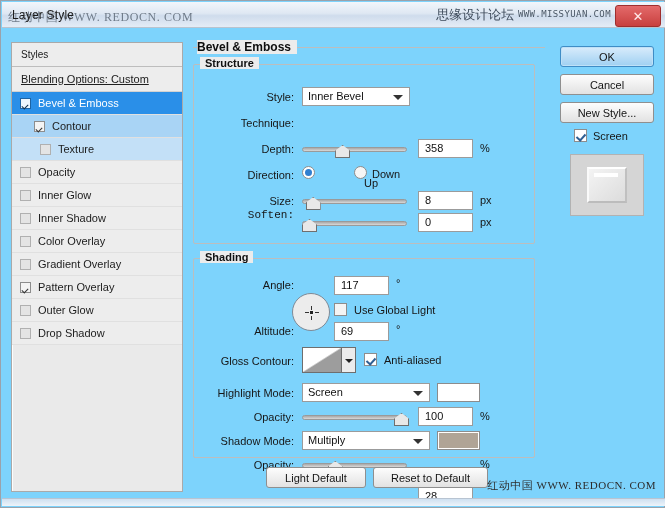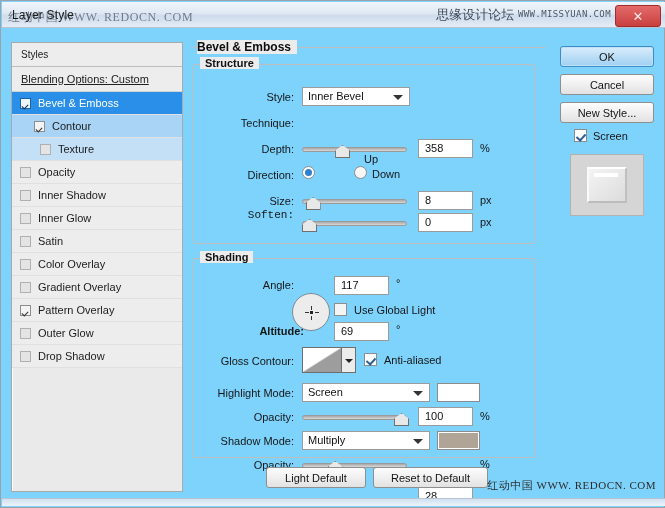--- a/index.html
+++ b/index.html
@@ -268,29 +268,25 @@
         <div class="srow sub2">
           <span class="cb dim"></span>
           <span>Texture</span>
         </div>
         <div class="srow">
           <span class="cb dim"></span>
           <span>Opacity</span>
         </div>
         <div class="srow">
           <span class="cb dim"></span>
+          <span>Inner Glow</span>
+        </div>
+        <div class="srow">
+          <span class="cb dim"></span>
           <span>Inner Shadow</span>
-        </div>
-        <div class="srow">
-          <span class="cb dim"></span>
-          <span>Inner Glow</span>
-        </div>
-        <div class="srow">
-          <span class="cb dim"></span>
-          <span>Satin</span>
         </div>
         <div class="srow">
           <span class="cb dim"></span>
           <span>Color Overlay</span>
         </div>
         <div class="srow">
           <span class="cb dim"></span>
           <span>Gradient Overlay</span>
         </div>
         <div class="srow">
@@ -327,21 +323,21 @@
       <div class="lbl" style="left:10px;top:78px;width:90px;">Depth:</div>
       <div class="sld" id="sld-depth" style="left:108px;top:76px;width:105px;">
         <div class="track"></div>
           <div class="thumb" style="left: 33.12px;"></div>
       </div>
       <div class="num" style="left:224px;top:74px;width:55px;">358</div>
       <div class="unit" style="left:286px;top:77px;">%</div>
 
       <div class="lbl" style="left:10px;top:104px;width:90px;">Direction:</div>
       <div class="radio on" style="left:108px;top:101px;"></div>
-      <div class="rlbl" style="left:126px;top:88px;padding-left:44px;">Up</div>
+      <div class="rlbl" style="left:126px;top:112px;padding-left:44px;">Up</div>
       <div class="radio" style="left:160px;top:101px;"></div>
       <div class="rlbl" style="left:178px;top:103px;">Down</div>
 
       <div class="lbl" style="left:10px;top:130px;width:90px;">Size:</div>
       <div class="sld" id="sld-size" style="left:108px;top:128px;width:105px;">
         <div class="track"></div>
           <div class="thumb" style="left: 3.68px;"></div>
       </div>
       <div class="num" style="left:224px;top:126px;width:55px;">8</div>
       <div class="unit" style="left:286px;top:129px;">px</div>
@@ -366,21 +362,21 @@
         <div class="hub"></div>
         <div class="tick" style="left:18px;top:12px;width:1px;height:4px;"></div>
         <div class="tick" style="left:18px;top:22px;width:1px;height:4px;"></div>
         <div class="tick" style="left:12px;top:18px;width:4px;height:1px;"></div>
         <div class="tick" style="left:22px;top:18px;width:4px;height:1px;"></div>
       </div>
 
       <div class="chk" style="left:140px;top:44px;"></div>
       <div class="clbl" style="left:160px;top:45px;">Use Global Light</div>
 
-      <div class="lbl" style="left:20px;top:66px;width:90px;font-weight:bold;">Altitude:</div>
+      <div class="lbl" style="left:10px;top:66px;width:90px;">Altitude:</div>
       <div class="num" style="left:140px;top:63px;width:55px;">69</div>
       <div class="unit" style="left:202px;top:64px;">°</div>
 
       <div class="lbl" style="left:4px;top:96px;width:96px;">Gloss Contour:</div>
       <div class="contour" style="left:108px;top:88px;">
         <div class="ramp"></div>
       </div>
       <div class="contour-arw" style="left:148px;top:88px;"></div>
       <div class="chk on" style="left:170px;top:94px;"></div>
       <div class="clbl" style="left:190px;top:95px;">Anti-aliased</div>

